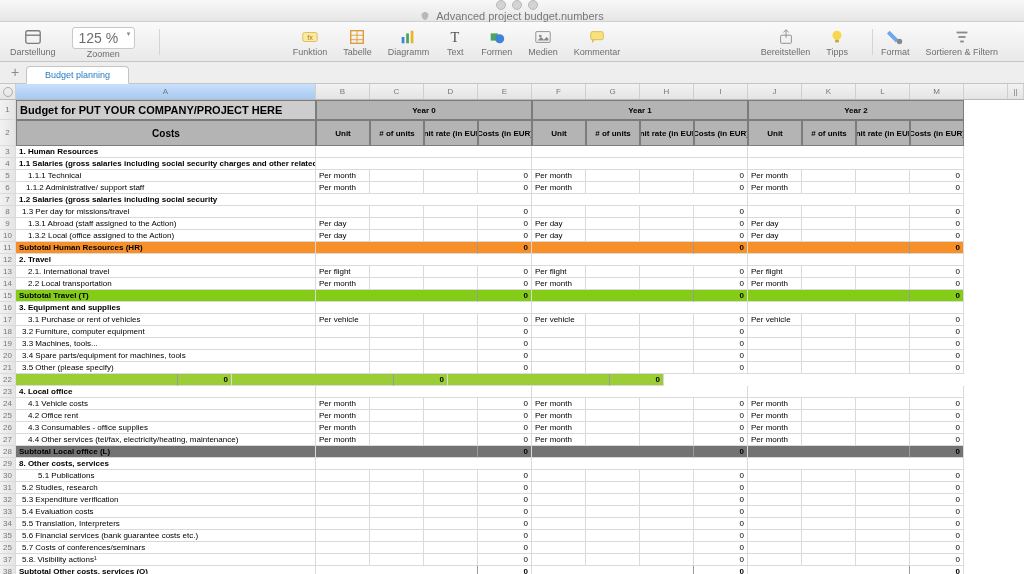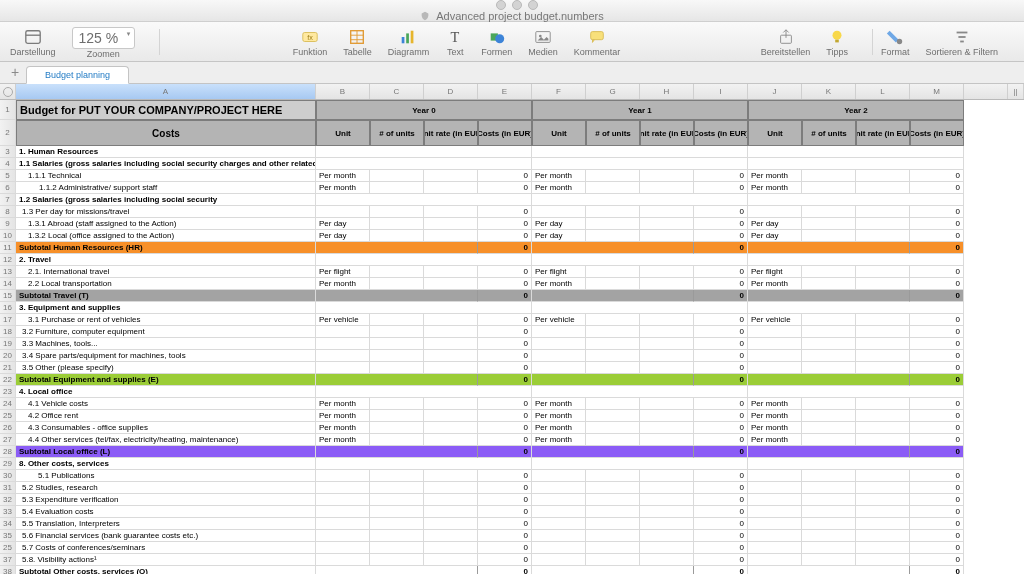--- a/index.html
+++ b/index.html
@@ -34,22 +34,22 @@
 .srow > div { border-right:1px solid #dadada; border-bottom:1px solid #dadada; font-size:8px; display:flex; align-items:center; padding:0 3px; overflow:hidden; white-space:nowrap; }
 
 .w-rownum { width:16px; flex:none; }
 .w-A   { width:300px; flex:none; }
 .w-sub { width:54px; flex:none; }
 
 .hdr-main { background:#cdcdcd; border:1px solid #7c7c7c!important; }
 .hdr-sub  { background:#b4b4b4; border:1px solid #7c7c7c!important; justify-content:center; font-weight:bold; }
 .bold { font-weight:bold; }
 .bg-orange { background:#f79029; }
-.bg-light-orange { background:#8b5cf6; }
-.bg-lightblue { background:#a3a3a3; }
+.bg-light-orange { background:#737373; }
+.bg-lightblue { background:#84cc16; }
 .bg-green { background:#9bcd37; }
 .txt-right { justify-content:flex-end; }
 .colhdr .circle { width:10px; height:10px; border:1px solid #aaa; border-radius:50%; }
 </style>
 </head>
 <body>
 
 <div class="titlebar">
   <div class="traffic">
     <div class="dot"></div>
@@ -263,21 +263,21 @@
       <div class="w-sub"></div>
       <div class="w-sub"></div>
       <div class="w-sub txt-right">0</div>
       <div class="w-sub">Per month</div>
       <div class="w-sub"></div>
       <div class="w-sub"></div>
       <div class="w-sub txt-right">0</div>
     </div>
     <div class="srow">
       <div class="rowhdr w-rownum">6</div>
-      <div class="w-A  " style="padding-left:23px;">1.1.2 Administrative/ support staff</div>
+      <div class="w-A  " style="padding-left:10px;">1.1.2 Administrative/ support staff</div>
       <div class="w-sub">Per month</div>
       <div class="w-sub"></div>
       <div class="w-sub"></div>
       <div class="w-sub txt-right">0</div>
       <div class="w-sub">Per month</div>
       <div class="w-sub"></div>
       <div class="w-sub"></div>
       <div class="w-sub txt-right">0</div>
       <div class="w-sub">Per month</div>
       <div class="w-sub"></div>
@@ -480,21 +480,20 @@
       <div class="w-sub"></div>
       <div class="w-sub"></div>
       <div class="w-sub txt-right">0</div>
       <div class="w-sub"></div>
       <div class="w-sub"></div>
       <div class="w-sub"></div>
       <div class="w-sub txt-right">0</div>
     </div>
     <div class="srow">
       <div class="rowhdr w-rownum">22</div>
-      <div class="w-A bg-green bold" style="">Subtotal Equipment and supplies (E)</div>
       <div class="bg-green" style="width:162px;border-right:1px solid #9a9a9a;border-bottom:1px solid #dadada"></div>
       <div class="w-sub bg-green bold txt-right">0</div>
       <div class="bg-green" style="width:162px;border-right:1px solid #9a9a9a;border-bottom:1px solid #dadada"></div>
       <div class="w-sub bg-green bold txt-right">0</div>
       <div class="bg-green" style="width:162px;border-right:1px solid #9a9a9a;border-bottom:1px solid #dadada"></div>
       <div class="w-sub bg-green bold txt-right">0</div>
     </div>
     <div class="srow">
       <div class="rowhdr w-rownum">23</div>
       <div class="w-A  bold" style="">4. Local office</div>

